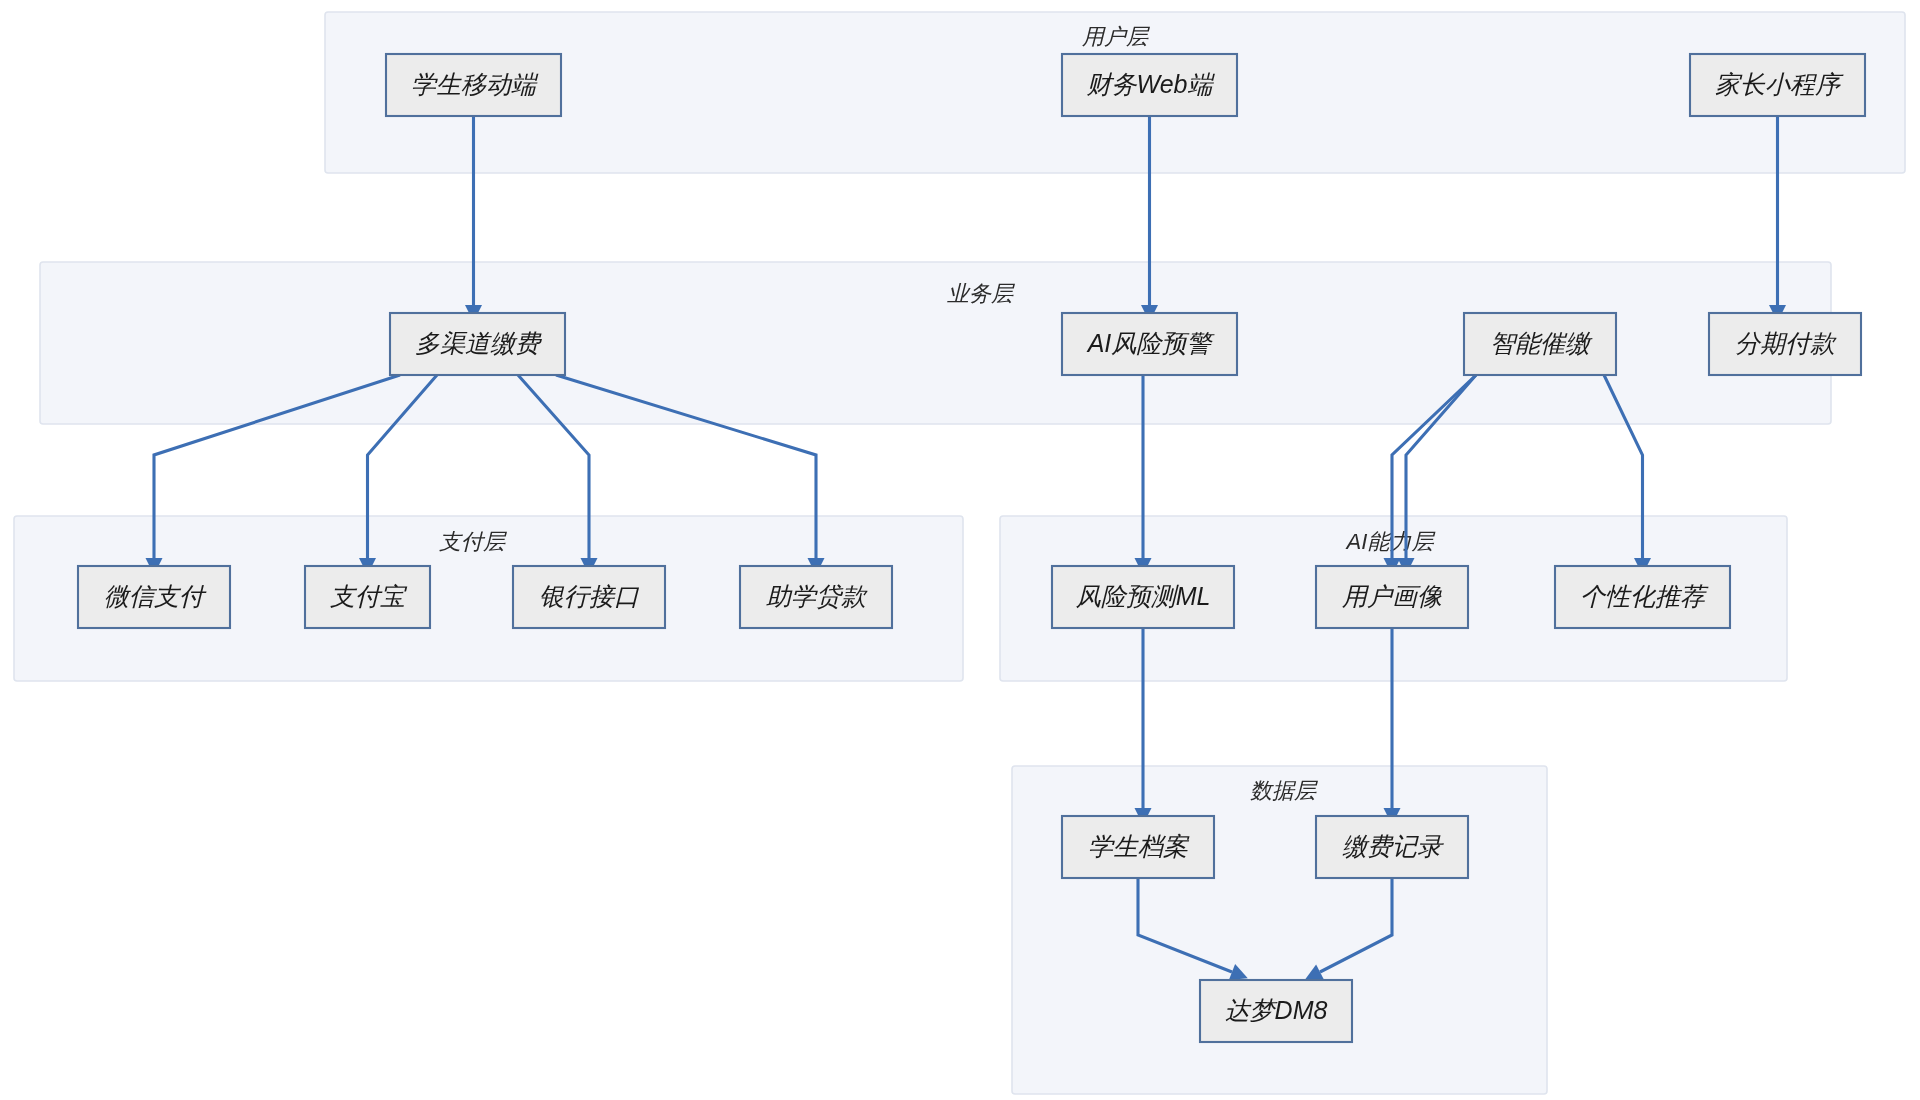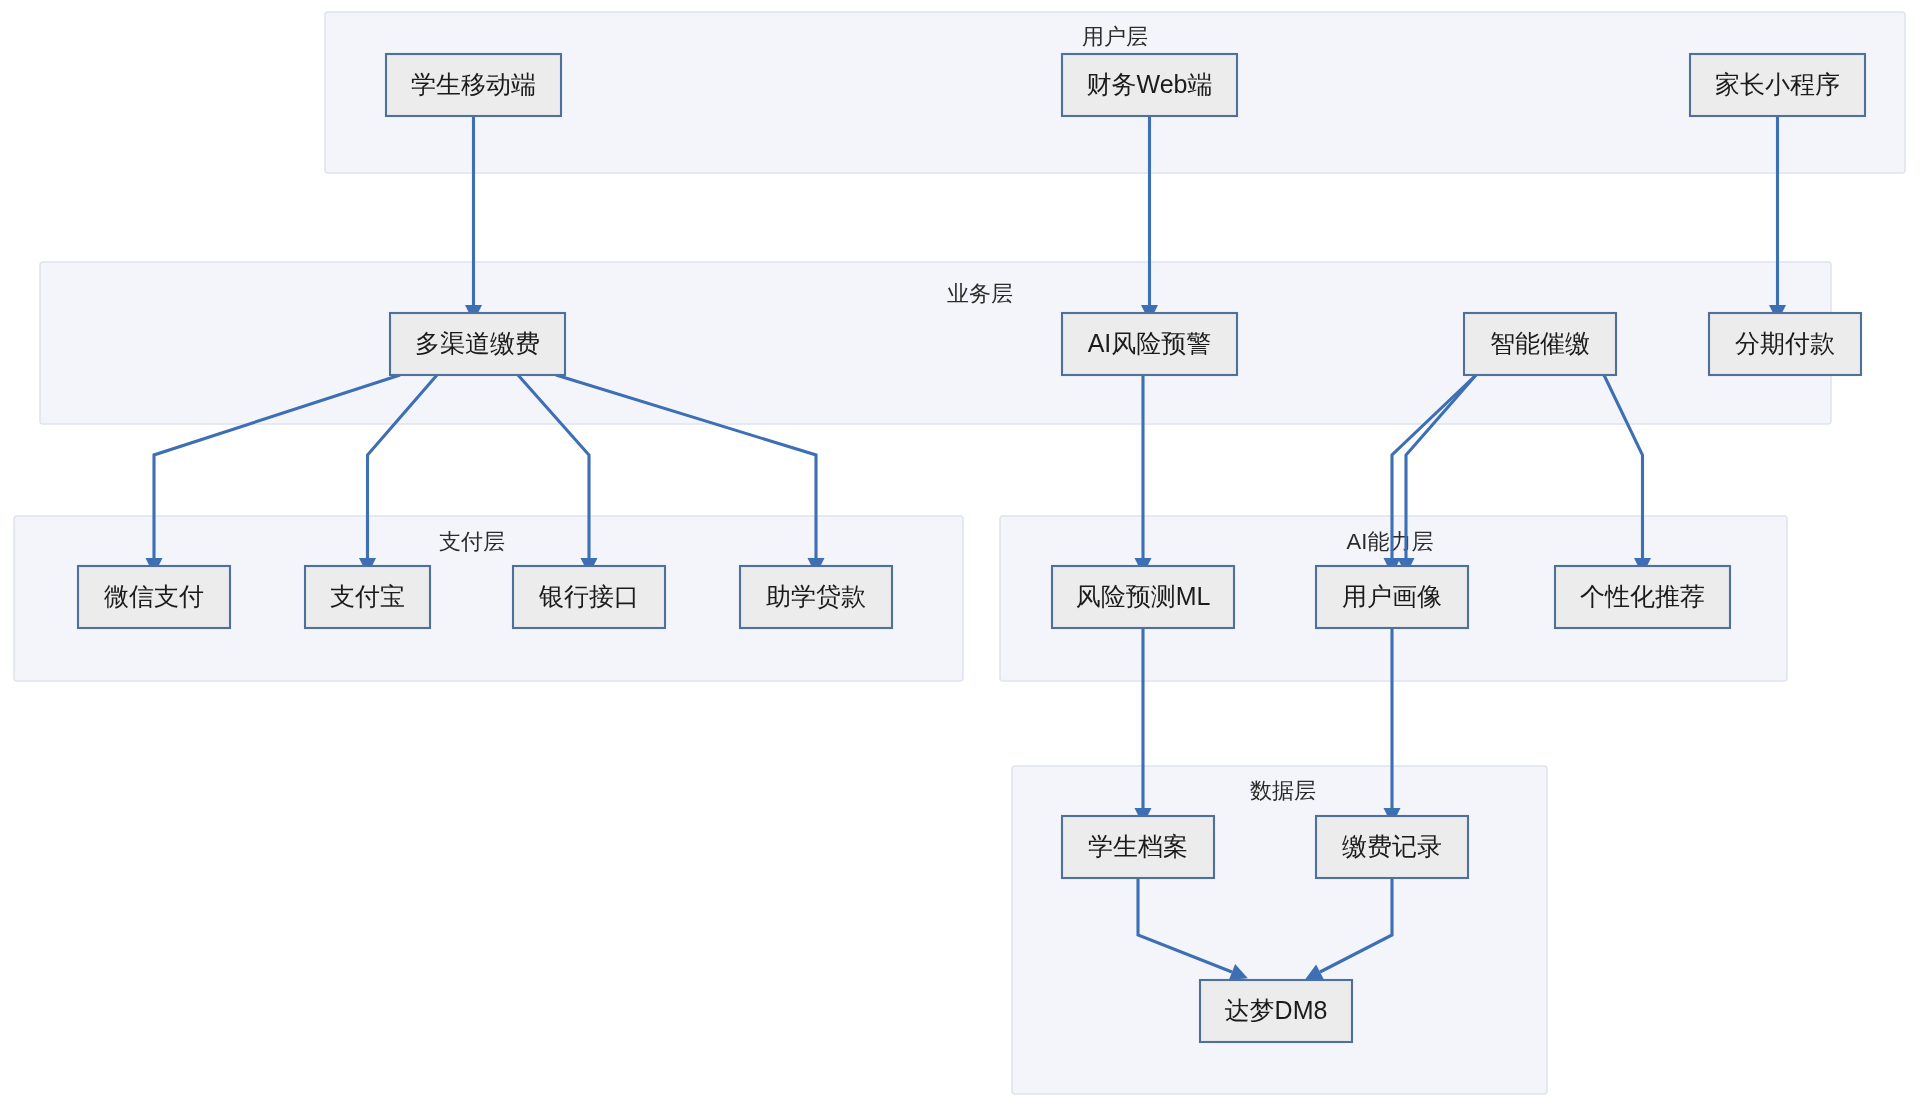--- a/index.html
+++ b/index.html
@@ -10,20 +10,21 @@
   body {
     width: 1920px;
     height: 1100px;
     font-family: "Liberation Sans", "DejaVu Sans", sans-serif;
     overflow: hidden;
   }
   #diagram-root {
     position: relative;
     width: 1920px;
     height: 929px;
+    font-style: italic;
   }
   svg#diagram-svg {
     position: absolute;
     left: 0;
     top: 0;
     width: 1920px;
     height: 1100px;
     display: block;
     shape-rendering: geometricPrecision;
   }

